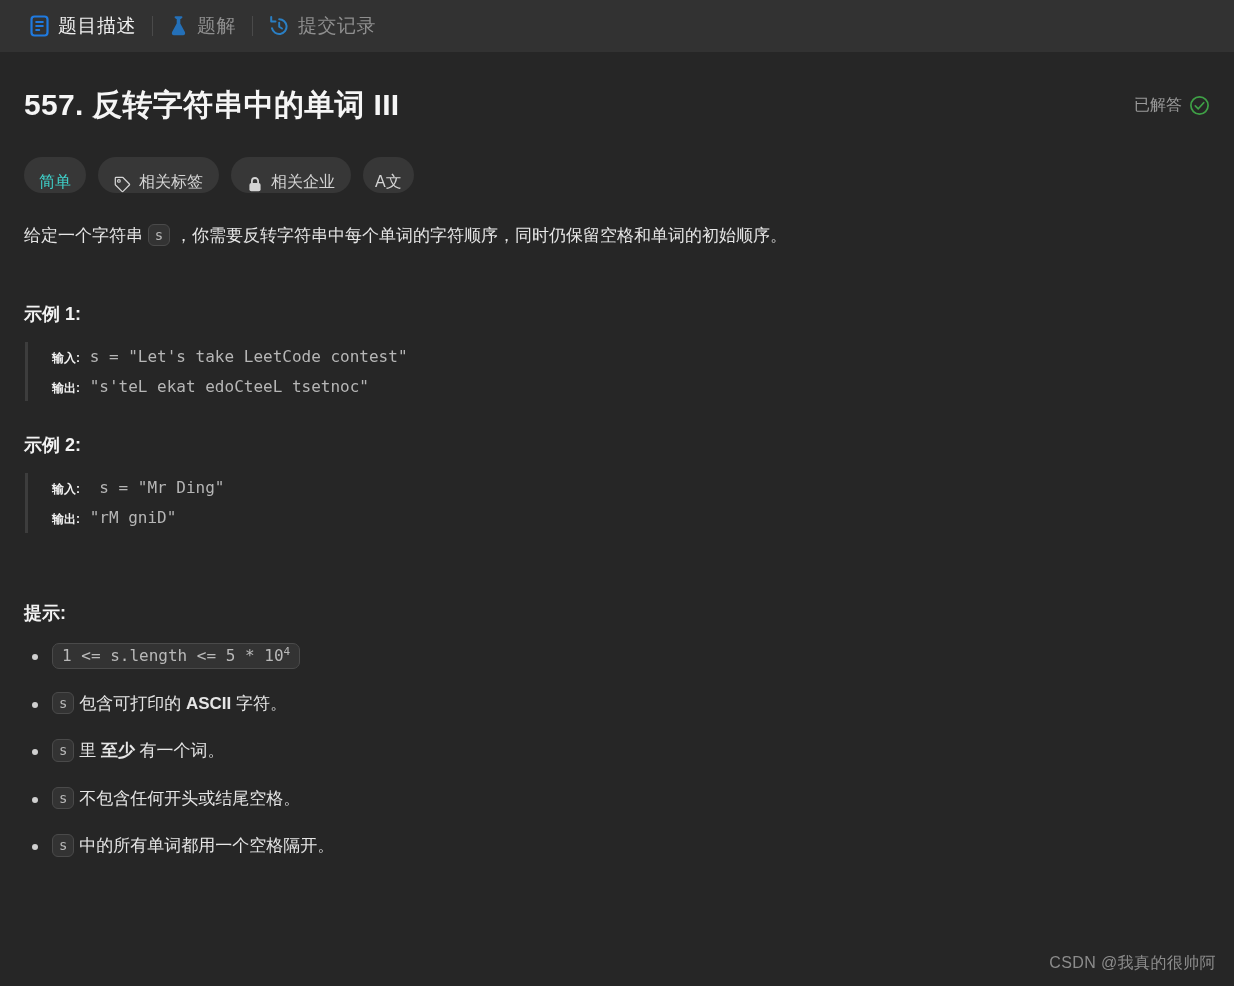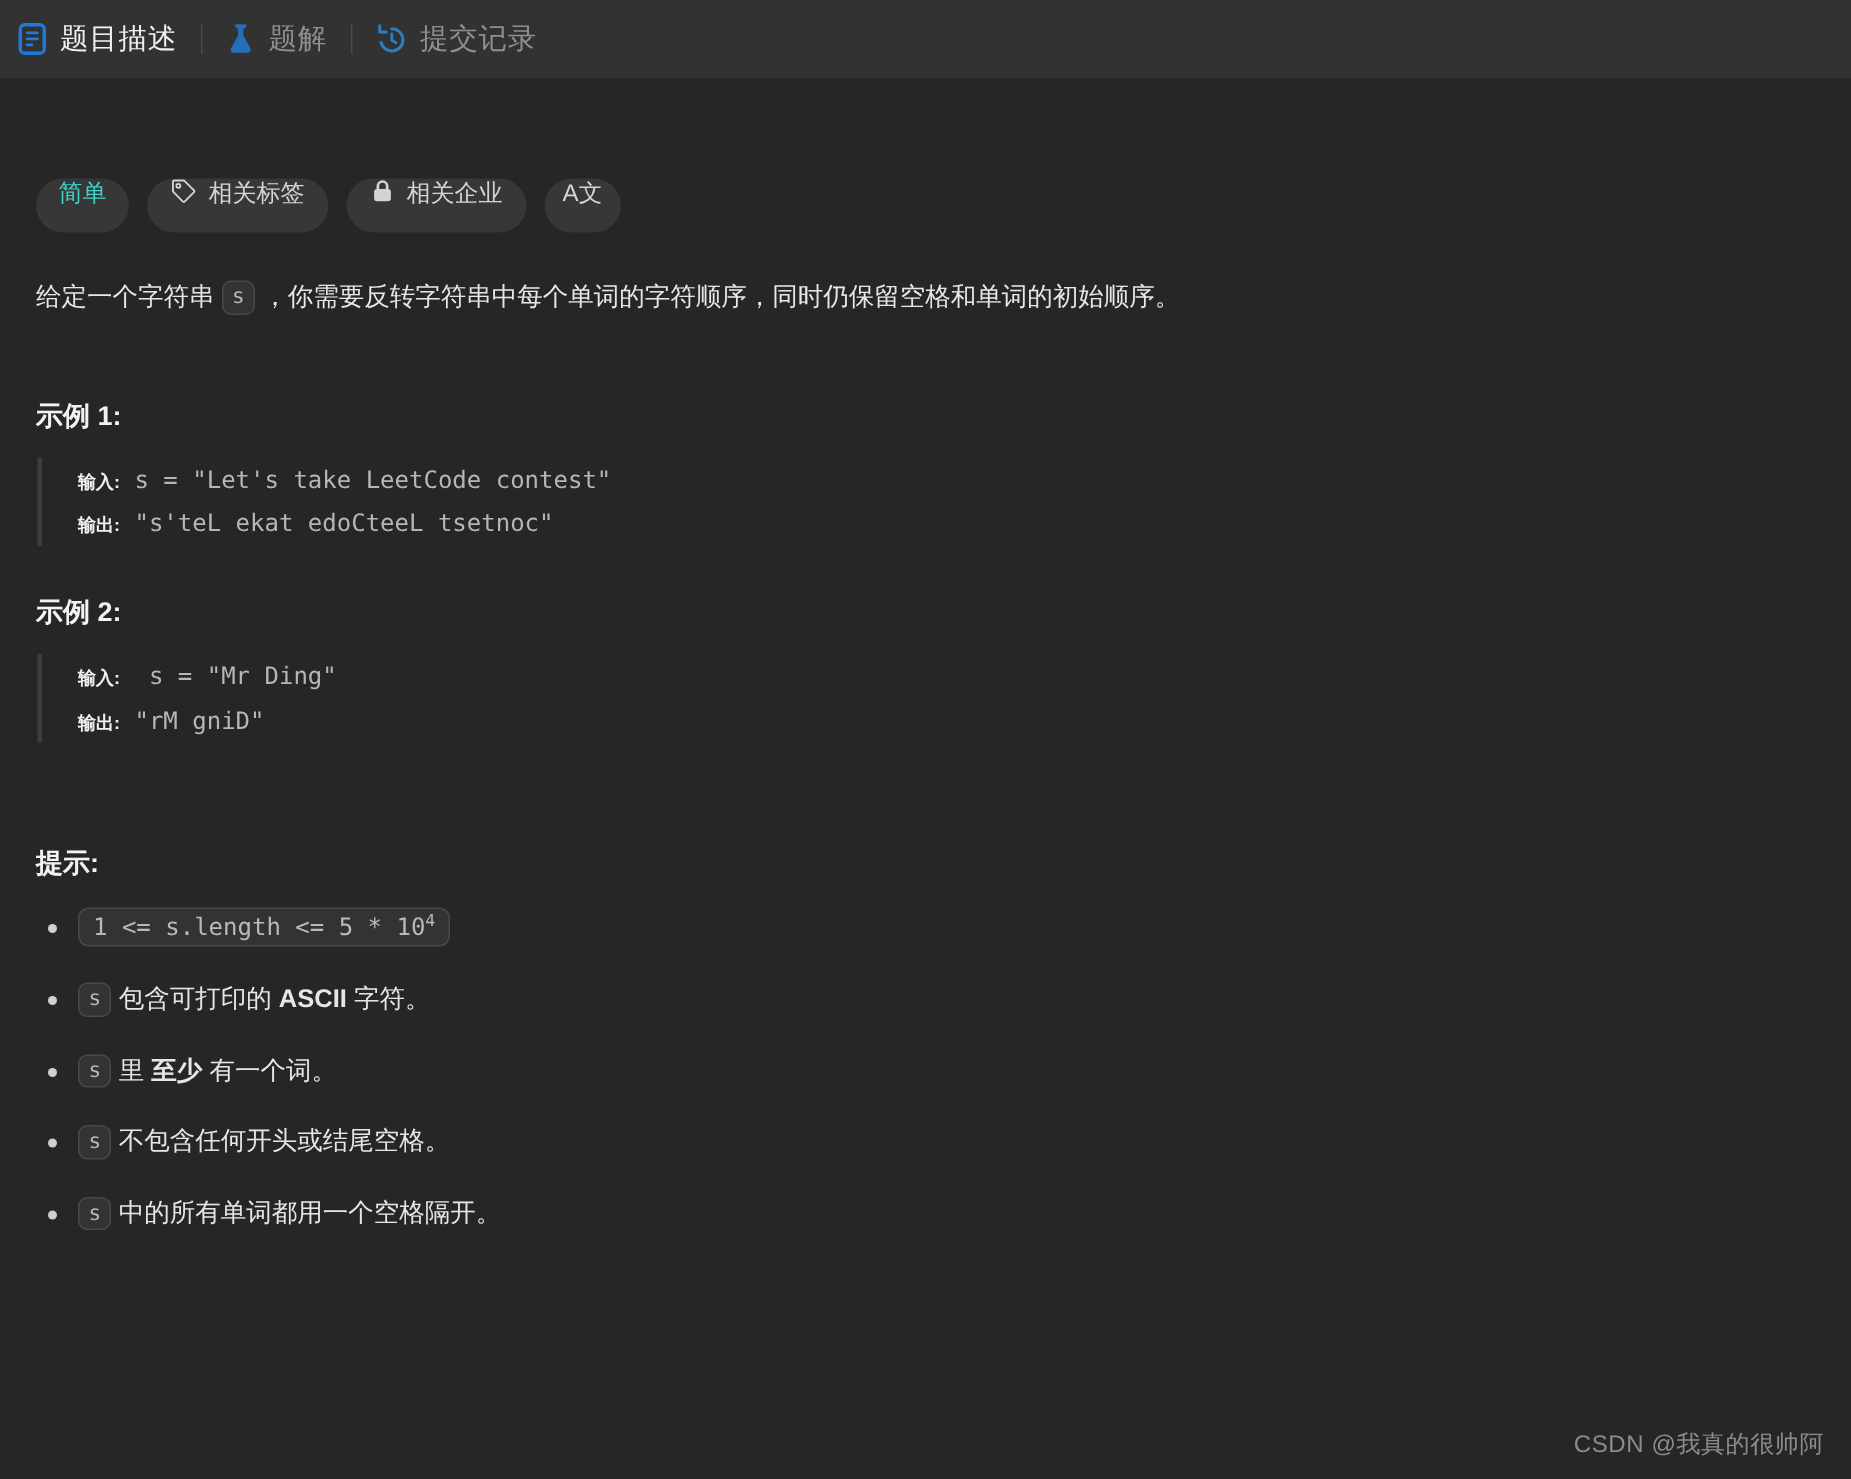--- a/index.html
+++ b/index.html
@@ -18,21 +18,21 @@
     height: 986px;
     background: #262626;
   }
 
   
   .tabbar {
     height: 52px;
     background: #323232;
     display: flex;
     align-items: center;
-    padding-left: 2px;
+    padding-left: 20px;
     gap: 0px;
   }
 
   .tab {
     display: flex;
     align-items: center;
     gap: 9px;
     padding: 6px 10px;
     cursor: pointer;
     white-space: nowrap;
@@ -85,21 +85,21 @@
   
   .badges {
     display: flex;
     align-items: center;
     gap: 12px;
     margin-top: 33px;
   }
 
   .badge {
     display: flex;
-    align-items: flex-start;
+    align-items: flex-end;
     gap: 8px;
     height: 36px;
     padding: 0 16px;
     border-radius: 18px;
     background: #373737;
     font-size: 16px;
     color: #d4d4d4;
     cursor: pointer;
     white-space: nowrap;
   }
@@ -256,20 +256,32 @@
           <path d="M10.2 7.6v4.2l2.8 1.7" fill="none" stroke="#2a7fc4" stroke-width="1.9" stroke-linecap="round" stroke-linejoin="round"></path>
         </svg>
       </span>
       <span class="tab-label">提交记录</span>
     </div>
 
   </div>
 
   <div class="content">
 
+    <div class="title-row">
+      <div class="qtitle">557. 反转字符串中的单词 III</div>
+      <div class="solved">
+        <span class="solved-text">已解答</span>
+        <span class="icon">
+          <svg width="21" height="21" viewBox="0 0 21 21">
+            <circle cx="10.5" cy="10.5" r="8.6" fill="none" stroke="#3fa046" stroke-width="1.7"></circle>
+            <path d="M6.3 10.8l3 3 5.4-6.1" fill="none" stroke="#3fa046" stroke-width="1.7" stroke-linecap="round" stroke-linejoin="round"></path>
+          </svg>
+        </span>
+      </div>
+    </div>
 
     <div class="badges">
 
       <div class="badge difficulty">
         <span>简单</span>
       </div>
 
       <div class="badge">
         <span class="icon">
           <svg width="17" height="17" viewBox="0 0 17 17">

